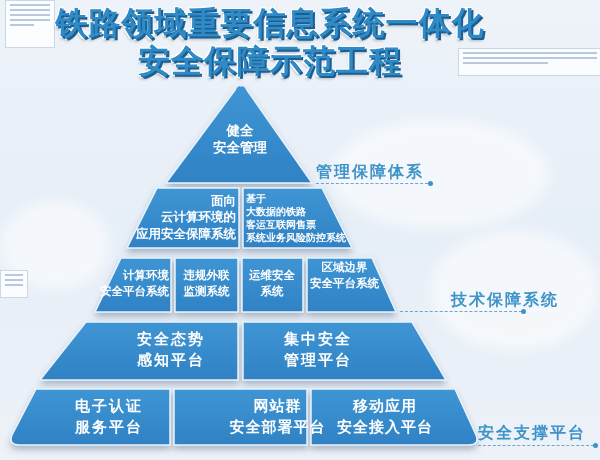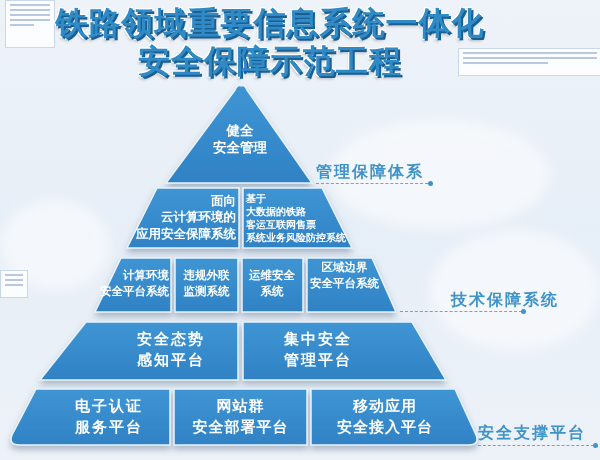--- a/index.html
+++ b/index.html
@@ -118,21 +118,21 @@
 </div>
 <div class="lbl" style="left:243px;top:329px;width:150px;text-align:center;font-size:15px;letter-spacing:2px;line-height:1.4;">
   <div>集中安全</div>
   <div>管理平台</div>
 </div>
 
 <div class="lbl" style="left:50px;top:396px;width:118px;text-align:center;font-size:15px;letter-spacing:2px;line-height:1.4;">
   <div>电子认证</div>
   <div>服务平台</div>
 </div>
-<div class="lbl" style="left:174px;top:396px;width:133px;text-align:center;font-size:15px;letter-spacing:1px;line-height:1.4;">
+<div class="lbl" style="left:174px;top:396px;width:133px;text-align:center;font-size:15px;letter-spacing:1px;line-height:1.4;padding-left:37px;">
   <div>网站群</div>
   <div>安全部署平台</div>
 </div>
 <div class="lbl" style="left:311px;top:396px;width:148px;text-align:center;font-size:15px;letter-spacing:1px;line-height:1.4;">
   <div>移动应用</div>
   <div>安全接入平台</div>
 </div>
 
 <div class="side" style="left:316px;top:162px;">管理保障体系</div>
 <div class="dots" style="left:316px;top:183px;width:112px;"></div>

